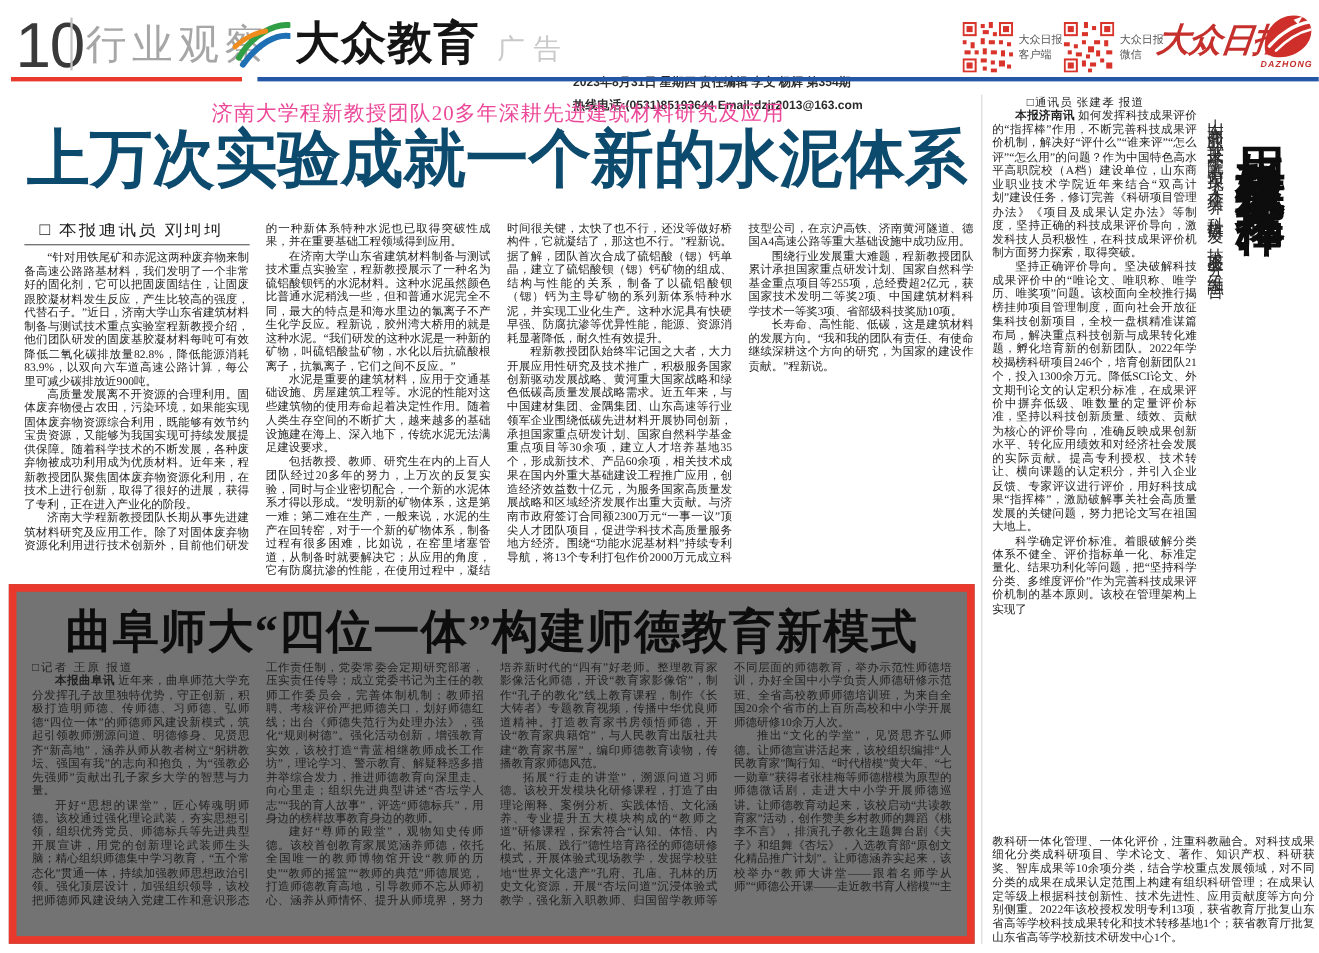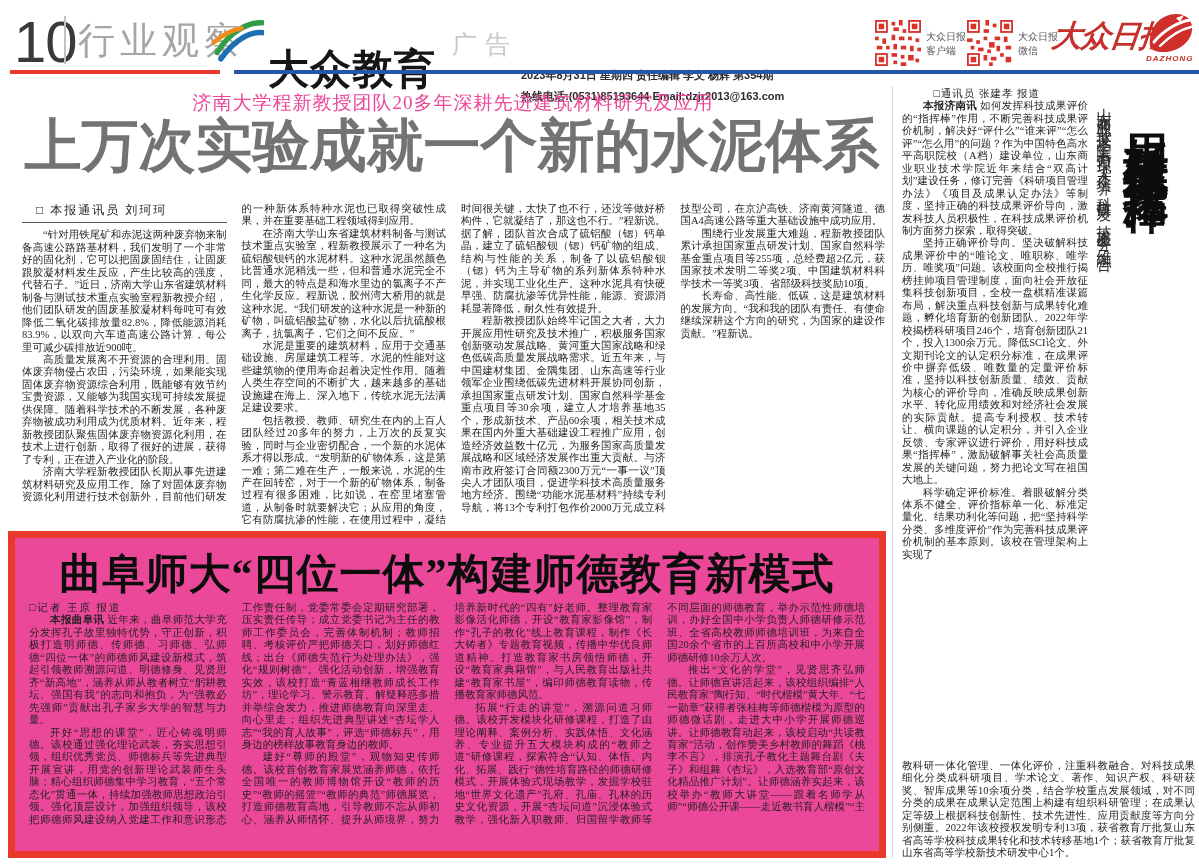--- a/index.html
+++ b/index.html
@@ -8,21 +8,21 @@
   .abs{position:absolute;}
 
   
   .pgnum{left:14px;top:8px;font-family:"Liberation Sans","DejaVu Sans",sans-serif;
          font-size:58px;font-weight:300;color:#3a3a3a;letter-spacing:-1px;}
   .pg-divider{left:64px;top:16px;width:2px;height:48px;background:#c2c2c2;}
   .section-name{left:78px;top:16px;font-family:"Liberation Sans","DejaVu Sans",sans-serif;
          font-size:37px;color:#a6a6a6;letter-spacing:5px;font-weight:500;}
   .edu-logo{left:210px;top:14px;}
   .brand{left:268px;top:12px;font-family:"Liberation Sans","DejaVu Sans",sans-serif;
-         font-size:41px;font-weight:900;color:#151515;letter-spacing:1px;margin-top:30px;}
+         font-size:41px;font-weight:900;color:#151515;letter-spacing:1px;}
   .ad-label{left:452px;top:28px;font-family:"Liberation Sans","DejaVu Sans",sans-serif;
          font-size:25px;color:#c9c9c9;letter-spacing:8px;}
   .issue{left:521px;top:22px;font-family:"Liberation Sans","DejaVu Sans",sans-serif;
          font-size:11px;font-weight:bold;color:#2b2b2b;line-height:21px;white-space:nowrap;margin-top:43px;}
   .qr{width:46px;height:46px;}
   .qr1{left:875px;top:20px;} .qr2{left:967px;top:20px;}
   .qr-label{font-family:"Liberation Sans","DejaVu Sans",sans-serif;font-size:10px;
          color:#555;line-height:14px;}
   .qr-label1{left:926px;top:30px;} .qr-label2{left:1018px;top:30px;}
   .masthead{left:1052px;top:16px;font-size:30px;font-weight:bold;font-style:italic;
@@ -31,32 +31,32 @@
   .emblem-word{left:1146px;top:54px;font-family:"Liberation Sans","DejaVu Sans",sans-serif;
          font-size:8px;font-weight:bold;font-style:italic;color:#c5302c;letter-spacing:1px;}
   .rule-red{left:10px;top:70px;width:210px;height:4px;background:#e8392c;}
   .rule-blue{left:234px;top:70px;width:965px;height:4px;background:#2458a6;}
 
   
   .kicker{left:22px;top:90px;width:862px;text-align:center;font-size:19px;
           letter-spacing:1px;color:#ec4899;}
   .headline-main{left:8px;top:113px;width:888px;text-align:center;
           font-family:"Liberation Sans","DejaVu Sans",sans-serif;
-          font-size:57px;font-weight:900;color:#737373;line-height:1.15;white-space:nowrap;}
+          font-size:57px;font-weight:900;color:#0c4a6e;line-height:1.15;white-space:nowrap;}
   .cols{column-gap:15px;column-fill:auto;overflow:hidden;text-align:justify;
         font-size:10.5px;line-height:12.45px;color:#1f1f1f;}
   .cols p{margin:0;text-indent:2em;}
   .cols-main{left:22px;top:203px;width:863px;height:324px;column-count:4;}
   .byline{text-indent:0 !important;border-bottom:1px solid #555;
-          padding:1px 0 6px 14px;margin-bottom:6px !important;font-size:12px;letter-spacing:2px;font-family:Liberation Serif, serif;}
+          padding:1px 0 6px 14px;margin-bottom:6px !important;font-size:16px;letter-spacing:2px;font-family:Liberation Serif, serif;}
   .lead-tag{font-weight:bold;margin-top:44px;}
 
   
   .red-box{left:8px;top:531px;width:878px;height:327px;border:7px solid #e8392c;
-           background:#ec4899;box-sizing:border-box;padding-left:28px;}
+           background:#737373;box-sizing:border-box;padding-left:28px;}
   .headline-box{position:absolute;left:0;top:8px;width:100%;text-align:center;
            font-size:42px;font-weight:900;color:#0d0d0d;letter-spacing:1px;white-space:nowrap;}
   .cols-box{position:absolute;left:14px;top:64px;width:836px;height:228px;column-count:4;}
   .byline2{text-indent:0 !important;letter-spacing:2px;}
 
   
   .right-divider{left:892px;top:86px;width:1px;height:772px;background:#d8d8d8;}
   .cols-right{left:902px;top:88px;width:186px;height:668px;column-count:1;}
   .byline3{text-indent:3em !important;letter-spacing:1px;}
   .v-kicker{left:1094px;top:96px;height:664px;writing-mode:vertical-rl;

